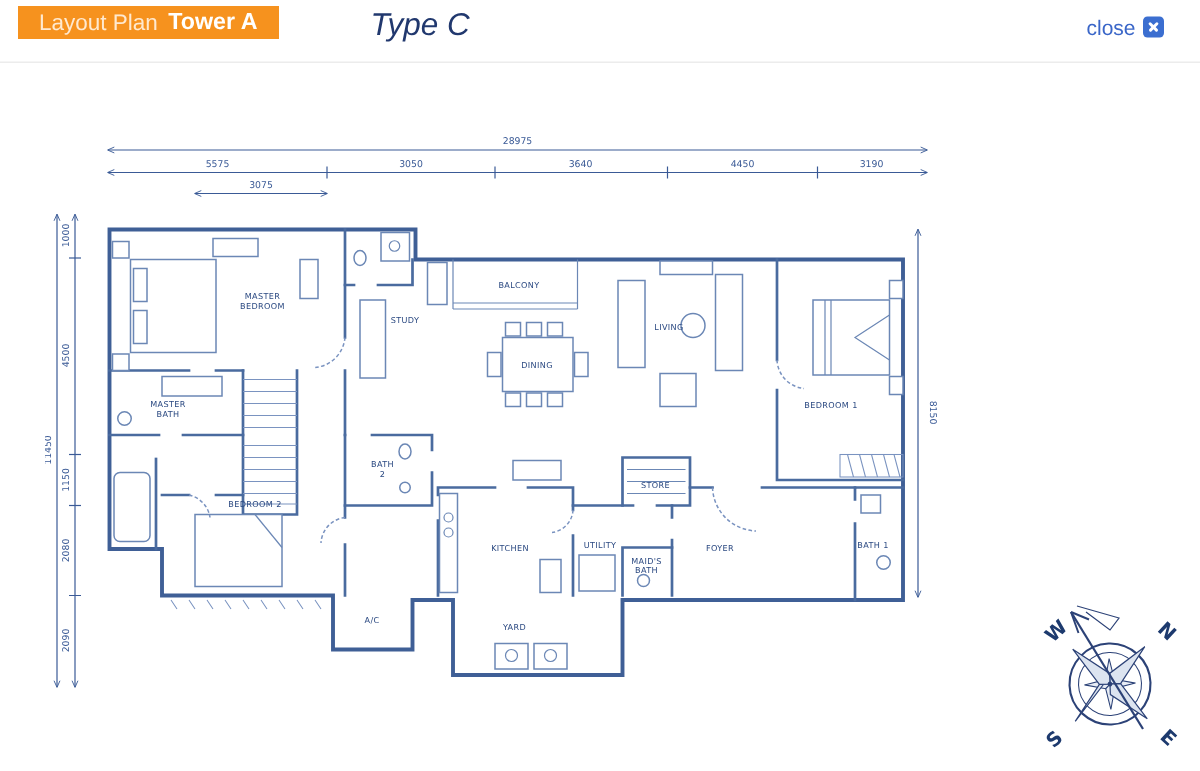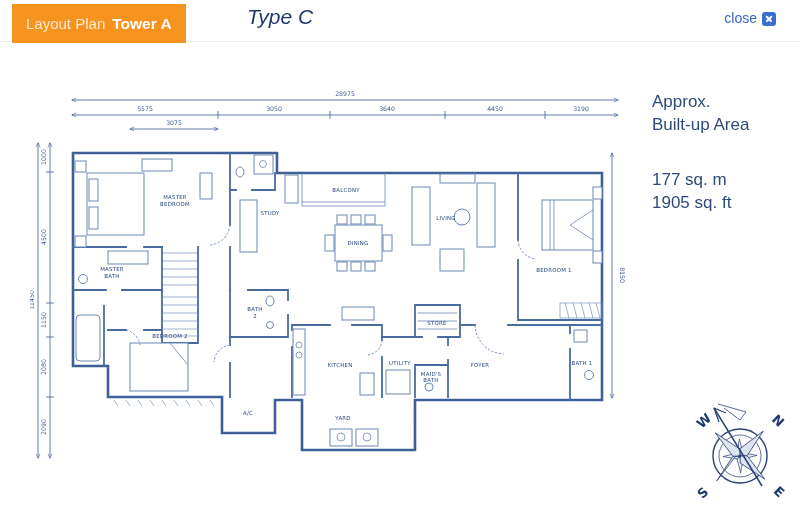--- a/index.html
+++ b/index.html
@@ -1,24 +1,24 @@
 <!DOCTYPE html>
 <html><head>
 <meta charset="utf-8">
 <style>
   html,body{margin:0;padding:0;background:#fff;}
   #stage{position:relative;width:800px;height:514px;background:#ffffff;overflow:hidden;
          font-family:"Liberation Sans",sans-serif;}
   .hdr-sep{position:absolute;left:0;top:41px;width:800px;height:1px;background:#ececec;}
-  .hdr-bar{position:absolute;left:12px;top:4px;height:39px;background:#F6921E;
+  .hdr-bar{position:absolute;left:12px;top:4px;height:22px;background:#F6921E;
            display:flex;align-items:center;padding:0 14px;white-space:nowrap;}
   .hdr-bar .lp{color:#ffe9cf;font-size:15px;}
   .hdr-bar .tw{color:#ffffff;font-weight:bold;font-size:15.5px;margin-left:7px;text-align:right;}
   .type-c{position:absolute;left:247px;top:5px;font-size:21px;color:#21386E;font-style:italic;}
-  .close-wrap{position:absolute;top:10px;right:24px;display:flex;align-items:flex-end;cursor:pointer;}
+  .close-wrap{position:absolute;top:10px;right:24px;display:flex;align-items:center;cursor:pointer;}
   .close-txt{color:#3A66C8;font-size:14px;margin-right:5px;}
   .close-ico{width:14px;height:14px;background:#3B6ED0;border-radius:3px;position:relative;}
   .close-ico:before,.close-ico:after{content:"";position:absolute;left:3px;top:6.2px;width:8px;height:1.6px;
         background:#fff;border-radius:1px;}
   .close-ico:before{transform:rotate(45deg);}
   .close-ico:after{transform:rotate(-45deg);}
   .info{position:absolute;left:652px;top:90px;color:#2F4A7D;font-size:17px;line-height:23px;}
   .info .gap{height:32px;}
   svg text{font-family:"DejaVu Sans",sans-serif;}
   .room{fill:#2C4A82;font-size:5.4px;letter-spacing:.25px;text-anchor:middle;}
@@ -42,27 +42,20 @@
     <span class="lp">Layout Plan</span>
     <span class="tw">Tower A</span>
   </div>
   <div class="type-c">Type C</div>
 
   <div class="close-wrap">
     <span class="close-txt">close</span>
     <span class="close-ico"></span>
   </div>
 
-  <div class="info">
-    <div>Approx.</div>
-    <div>Built-up Area</div>
-    <div class="gap"></div>
-    <div>177 sq. m</div>
-    <div>1905 sq. ft</div>
-  </div>
 
   <svg style="position:absolute;left:30px;top:75px;" width="600" height="410" viewBox="0 0 600 410">
     <defs>
       <marker id="ar" viewBox="0 0 10 10" refX="8.5" refY="5" markerWidth="7" markerHeight="7" orient="auto-start-reverse">
         <path d="M1,1.5 L9,5 L1,8.5" fill="none" stroke="#3A5A96" stroke-width="1.1"></path>
       </marker>
     </defs>
 
     <g>
       <line class="dimln" x1="42" y1="25" x2="588" y2="25" marker-start="url(#ar)" marker-end="url(#ar)"></line>

